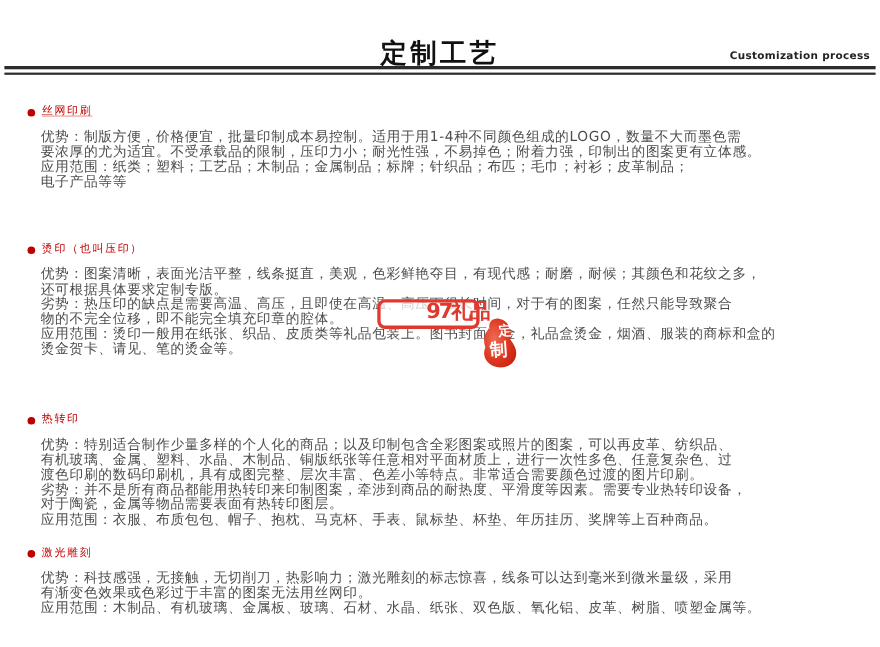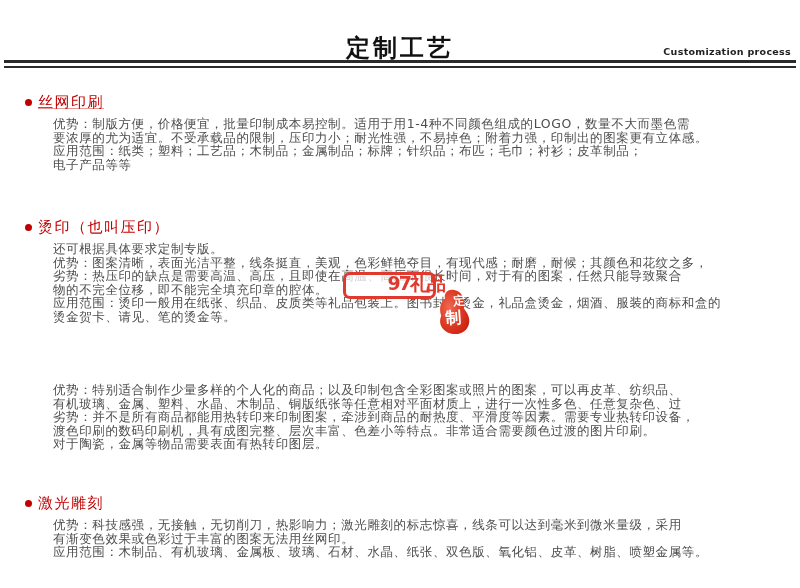--- a/index.html
+++ b/index.html
@@ -31,29 +31,29 @@
     background:#2b2b2b;
   }
   
   .section{position:absolute;left:25px;width:760px;}
   .sec-head{display:flex;align-items:center;gap:6px;height:14px;}
   .bullet{
     width:7px;height:7px;border-radius:50%;
     background:#c00000;flex:0 0 auto;
   }
   .sec-title{
-    font-size:15px;color:#c00000;
+    font-size:10px;color:#c00000;
     letter-spacing:1.5px;line-height:14px;
     white-space:nowrap;
   }
   .sec-title.underlined{
     text-decoration:underline;
     text-decoration-color:#e89890;
   }
-  .sec-body{margin-left:28px;margin-top:8px;}
+  .sec-body{margin-left:12px;margin-top:8px;}
   .bline{
     font-size:12.5px;line-height:13.5px;
     color:#4d4d4d;letter-spacing:0.6px;
     white-space:nowrap;
   }
   #section-1{top:95px;}
   #section-2{top:220px;}
   #section-3{top:375px;}
   #section-4{top:496px;}
   
@@ -93,36 +93,41 @@
     <div class="bline">电子产品等等</div>
   </div>
 </div>
 
 <div class="section" id="section-2">
   <div class="sec-head">
     <span class="bullet"></span>
     <span class="sec-title">烫印（也叫压印）</span>
   </div>
   <div class="sec-body">
+    <div class="bline">优势：图案清晰，表面光洁平整，线条挺直，美观，色彩鲜艳夺目，有现代感；耐磨，耐候；其颜色和花纹之多，</div>
     <div class="bline">还可根据具体要求定制专版。</div>
-    <div class="bline">优势：图案清晰，表面光洁平整，线条挺直，美观，色彩鲜艳夺目，有现代感；耐磨，耐候；其颜色和花纹之多，</div>
     <div class="bline">劣势：热压印的缺点是需要高温、高压，且即使在高温、高压下很长时间，对于有的图案，任然只能导致聚合</div>
     <div class="bline">物的不完全位移，即不能完全填充印章的腔体。</div>
     <div class="bline">应用范围：烫印一般用在纸张、织品、皮质类等礼品包装上。图书封面烫金，礼品盒烫金，烟酒、服装的商标和盒的</div>
     <div class="bline">烫金贺卡、请见、笔的烫金等。</div>
   </div>
 </div>
 
 <div class="section" id="section-3">
+  <div class="sec-head">
+    <span class="bullet"></span>
+    <span class="sec-title">热转印</span>
+  </div>
   <div class="sec-body">
     <div class="bline">优势：特别适合制作少量多样的个人化的商品；以及印制包含全彩图案或照片的图案，可以再皮革、纺织品、</div>
     <div class="bline">有机玻璃、金属、塑料、水晶、木制品、铜版纸张等任意相对平面材质上，进行一次性多色、任意复杂色、过</div>
+    <div class="bline">渡色印刷的数码印刷机，具有成图完整、层次丰富、色差小等特点。非常适合需要颜色过渡的图片印刷。</div>
     <div class="bline">劣势：并不是所有商品都能用热转印来印制图案，牵涉到商品的耐热度、平滑度等因素。需要专业热转印设备，</div>
-    <div class="bline">渡色印刷的数码印刷机，具有成图完整、层次丰富、色差小等特点。非常适合需要颜色过渡的图片印刷。</div>
     <div class="bline">对于陶瓷，金属等物品需要表面有热转印图层。</div>
+    <div class="bline">应用范围：衣服、布质包包、帽子、抱枕、马克杯、手表、鼠标垫、杯垫、年历挂历、奖牌等上百种商品。</div>
   </div>
 </div>
 
 <div class="section" id="section-4">
   <div class="sec-head">
     <span class="bullet"></span>
     <span class="sec-title">激光雕刻</span>
   </div>
   <div class="sec-body">
     <div class="bline">优势：科技感强，无接触，无切削刀，热影响力；激光雕刻的标志惊喜，线条可以达到毫米到微米量级，采用</div>

